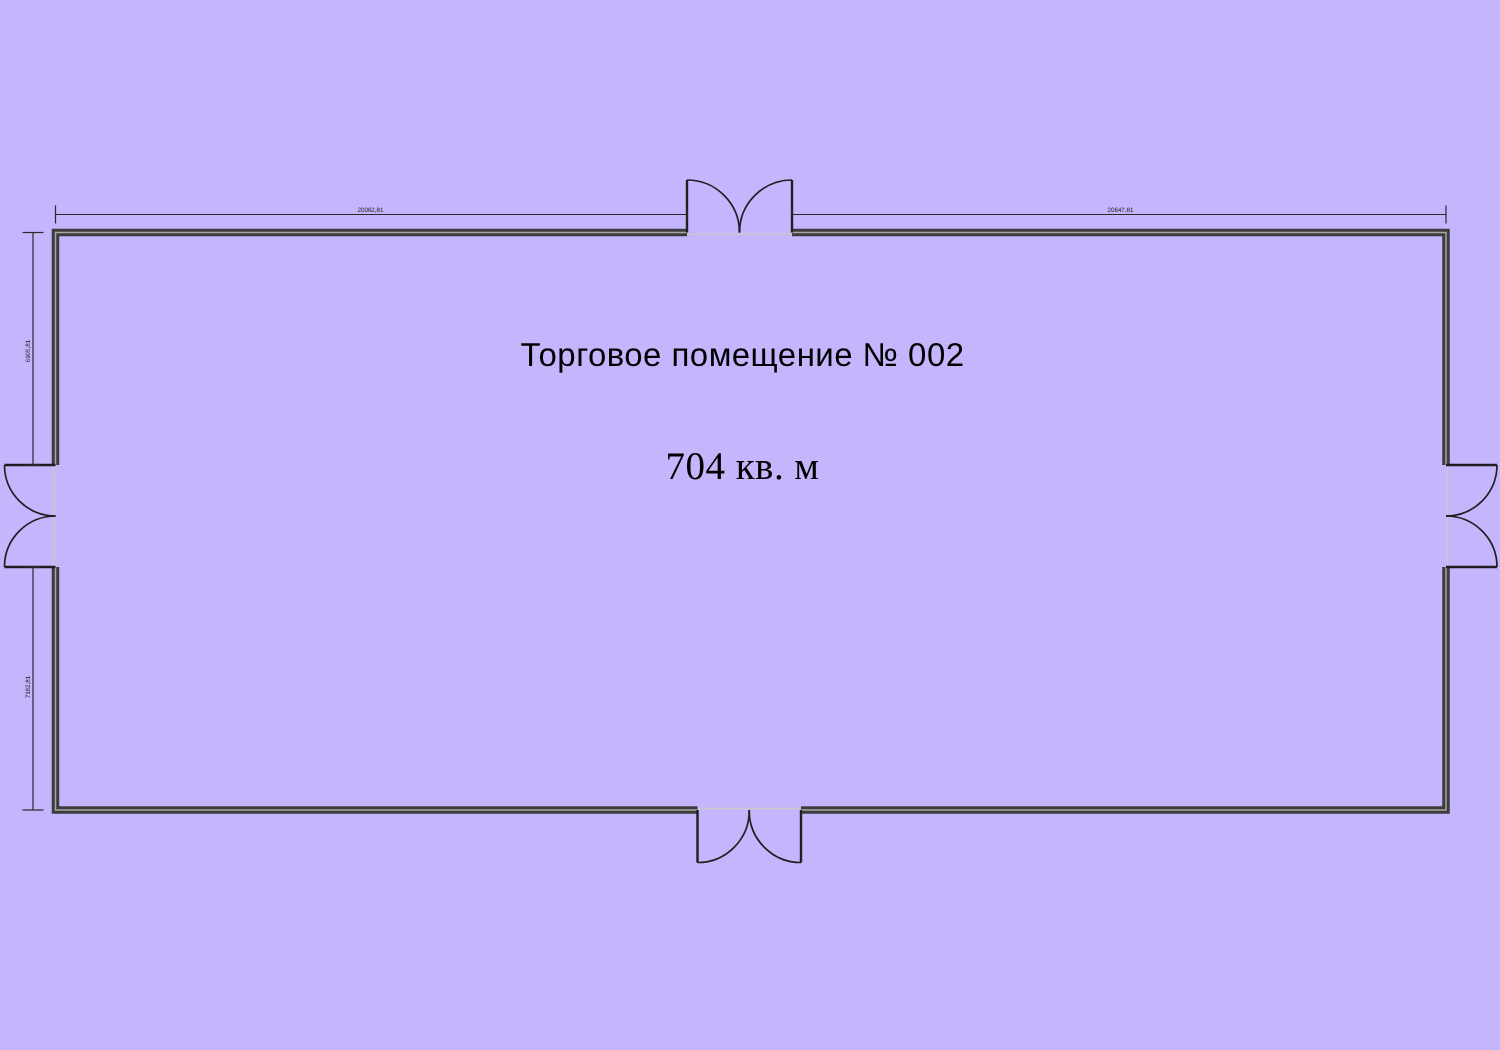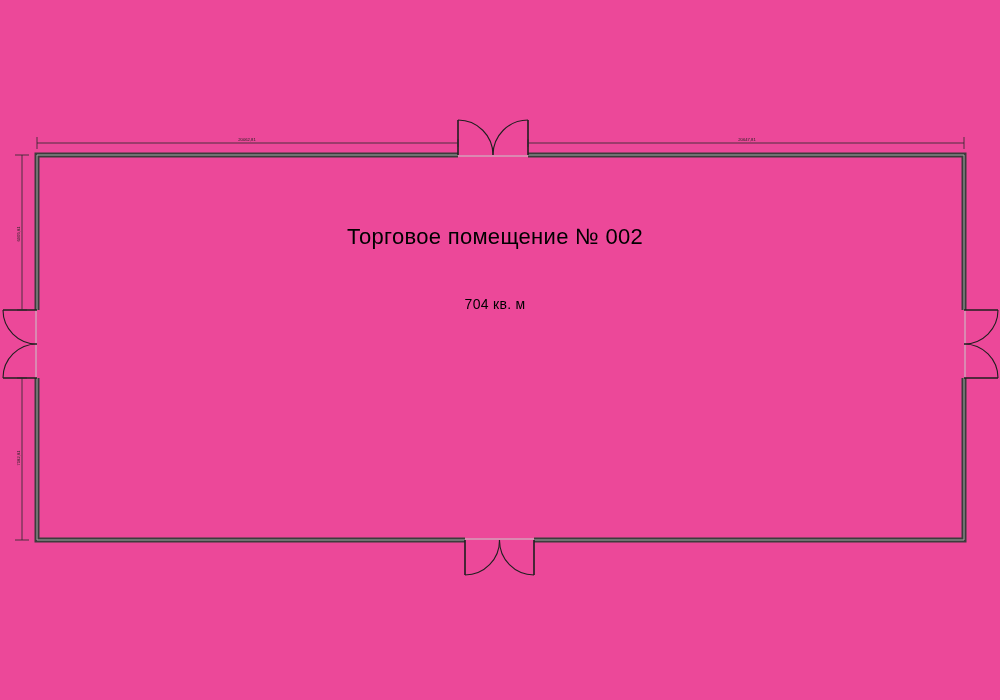--- a/index.html
+++ b/index.html
@@ -8,21 +8,21 @@
     background: #ffffff;
     width: 1000px;
     height: 700px;
     overflow: hidden;
     font-family: "Liberation Sans", sans-serif;
   }
   .stage {
     position: relative;
     width: 1000px;
     height: 700px;
-    background: #ec4899;
+    background: #c4b5fd;
   }
   svg.plan {
     position: absolute;
     left: 0;
     top: 0;
   }
   .wall {
     fill: none;
     stroke: #3c3c3c;
     stroke-width: 5;
@@ -67,24 +67,25 @@
     font-size: 22px;
     color: #000000;
     white-space: nowrap;
     letter-spacing: 0.3px;
   }
   .room-area {
     position: absolute;
     left: 495px;
     top: 296px;
     transform: translateX(-50%);
-    font-size: 14px;
+    font-size: 26px;
     color: #000000;
     white-space: nowrap;
     letter-spacing: 0.3px;
+    font-family: Liberation Serif, serif;
   }
 </style>
 </head>
 <body>
 
 <div class="stage">
 
   <svg class="plan" width="1000" height="700" viewBox="0 0 1000 700">
 
     <g>

